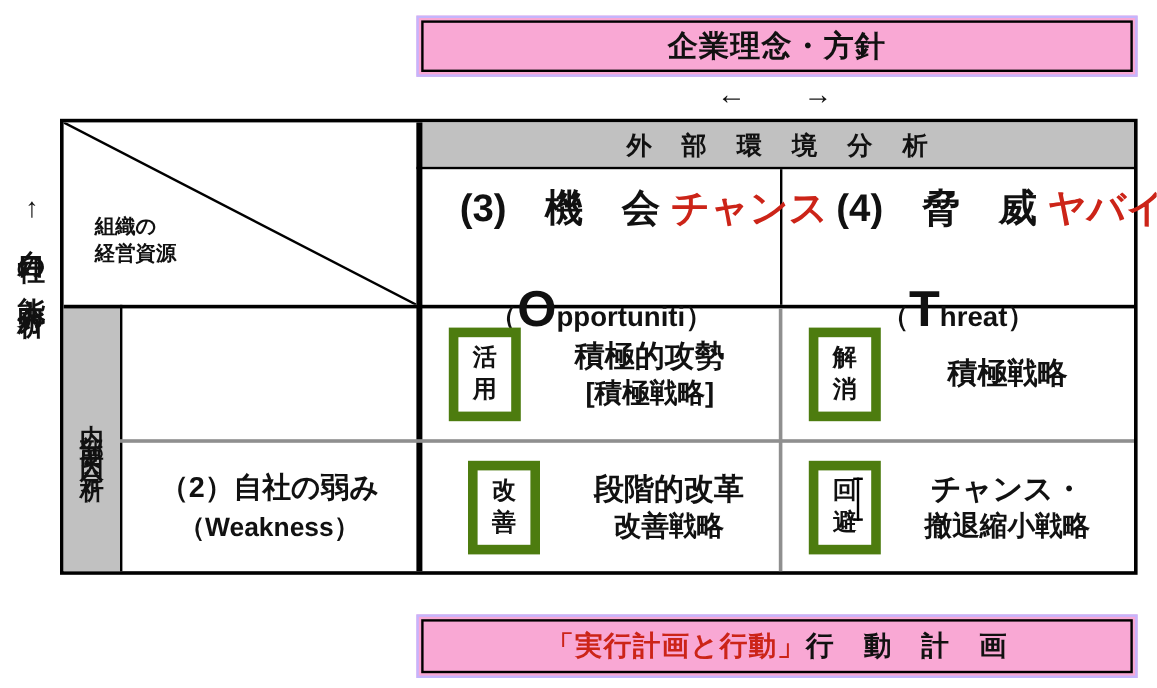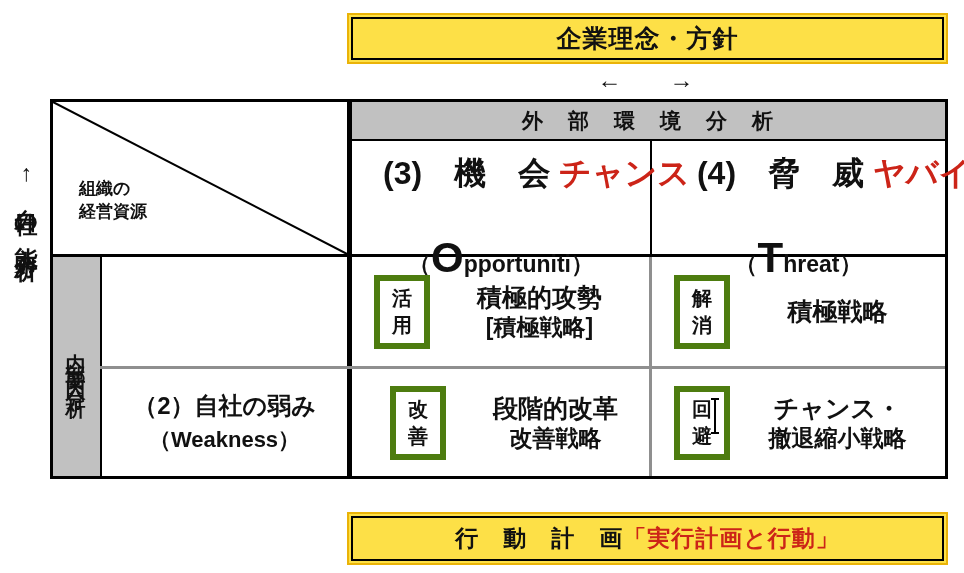--- a/index.html
+++ b/index.html
@@ -2,21 +2,21 @@
 <html style="--red: #cc2418; --gray-fill: #c1c1c1; --gray-line: #8f8f8f;"><head>
 <meta charset="utf-8">
 <style>
   html,body{margin:0;padding:0;background:#fff;}
   .stage{
     position:relative;width:964px;height:573px;background:#fff;overflow:hidden;
     font-family:"Liberation Sans","DejaVu Sans",sans-serif;color:#111;
     font-weight:bold;
   }
   
-  .banner{position:absolute;border:2px solid #eab308;background:#fde047;}
+  .banner{position:absolute;border:2px solid #c4b5fd;background:#f9a8d4;}
   .banner .inner{position:absolute;inset:2px;border:2px solid #000;display:flex;align-items:center;justify-content:center;}
   .banner-title{font-size:25px;letter-spacing:1px;}
 
   .arrow-row{position:absolute;display:flex;align-items:center;justify-content:center;gap:48px;font-size:21px;}
   .arrow-glyph{font-size:24px;}
 
   
   .matrix{position:absolute;left:50px;top:99px;width:892px;height:374px;border:3px solid #000;background:#fff;}
   .abs{position:absolute;}
   .fill-gray{background:var(--gray-fill,#c1c1c1);}
@@ -27,21 +27,21 @@
   .corner-label{position:absolute;left:26px;top:76px;font-size:17px;line-height:1.35;font-weight:bold;}
   .ext-header{font-size:21px;letter-spacing:2px;}
   .heading-line{font-size:32px;white-space:pre;}
   .red{color:var(--red,#cc2418);}
   .eng-line{display:flex;align-items:baseline;font-size:23px;margin-top:4px;}
   .big-letter{font-size:42px;line-height:1;}
   .label-line1{font-size:24px;}
   .label-line2{font-size:22px;margin-top:3px;}
 
   .strategy-cell{position:absolute;display:flex;align-items:center;}
-  .tag-box{border:6px solid #4d7c0f;width:30px;padding:4px 7px;margin-left:22px;
+  .tag-box{border:8px solid #4d7c0f;width:30px;padding:4px 7px;margin-left:22px;
     font-size:20px;line-height:1.35;word-break:break-all;text-align:center;flex:none;}
   .strategy-text{flex:1;text-align:center;line-height:1.25;}
   .strategy-line1{font-size:25px;}
   .strategy-line2{font-size:23px;}
 
   .v-text{writing-mode:vertical-rl;text-orientation:upright;}
   .strip-text{position:absolute;left:0;top:152px;width:47px;height:222px;display:flex;align-items:center;justify-content:center;font-size:20px;letter-spacing:9px;}
   .axis-text{position:absolute;left:10px;top:160px;height:300px;font-size:23px;letter-spacing:4px;display:flex;justify-content:center;width:34px;}
 
   .diag-svg{position:absolute;left:0;top:0;width:100%;height:100%;}
@@ -169,18 +169,18 @@
         <div class="serif-top"></div>
         <div class="bar"></div>
         <div class="serif-bottom"></div>
       </div>
     </div>
 
   </div>
 
   <div class="banner" style="left:347px;top:512px;width:597px;height:49px;">
     <div class="inner">
+      <span class="banner-text red">「実行計画と行動」</span>
       <span class="banner-text">行　動　計　画</span>
-      <span class="banner-text red">「実行計画と行動」</span>
     </div>
   </div>
 
 </div>
 
 </body></html>

